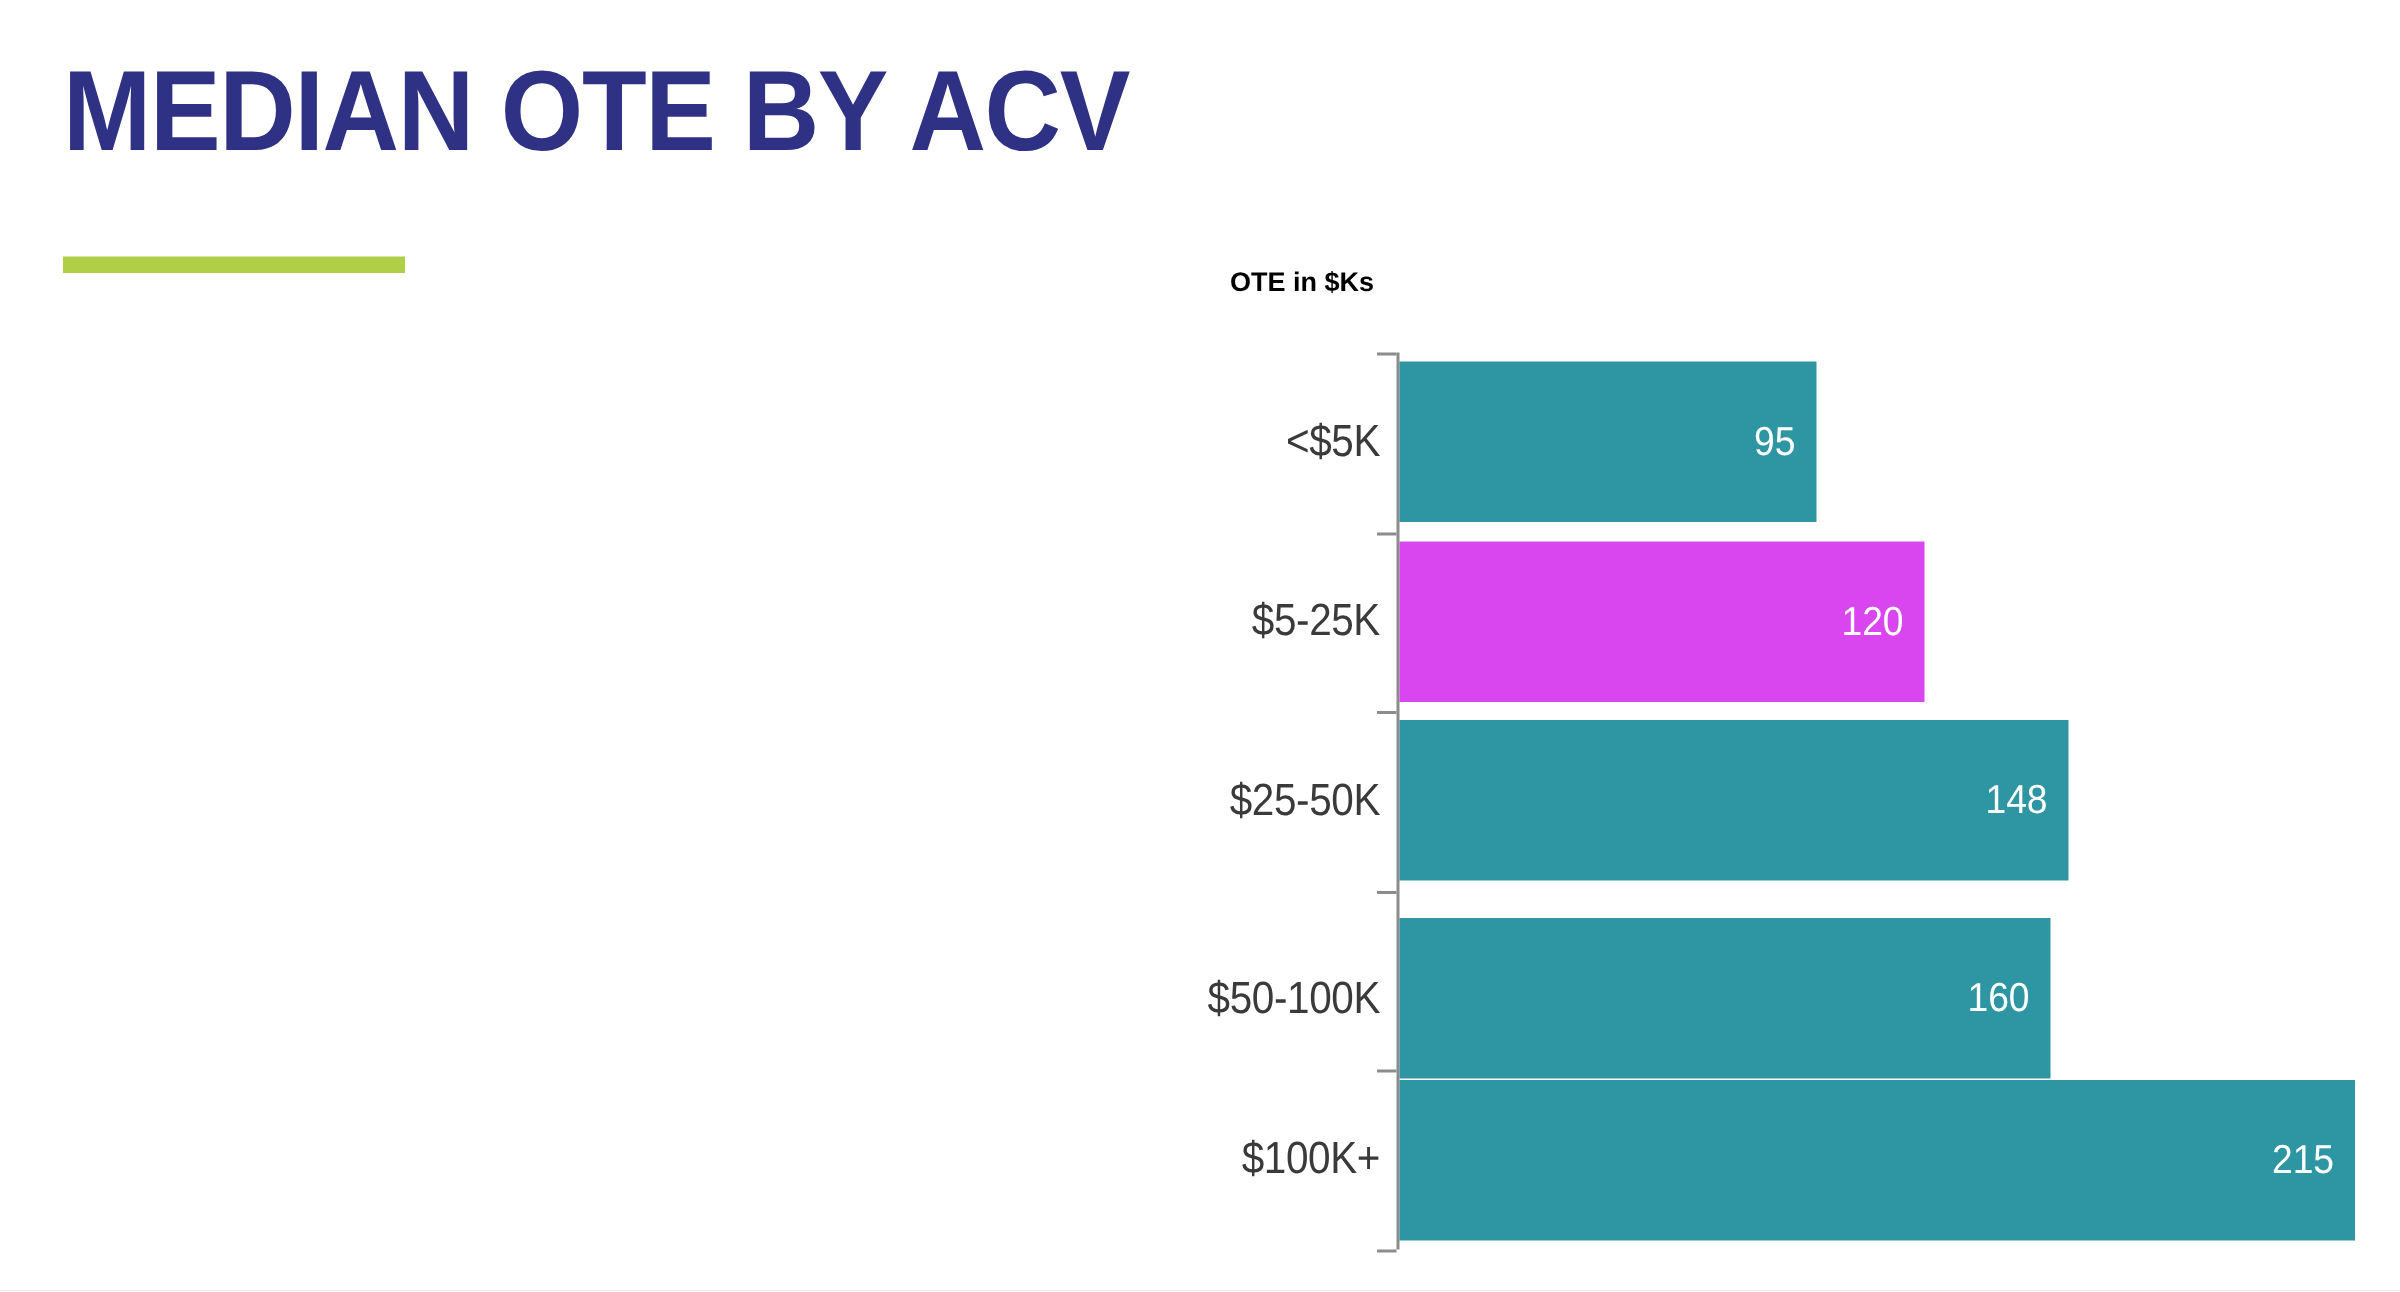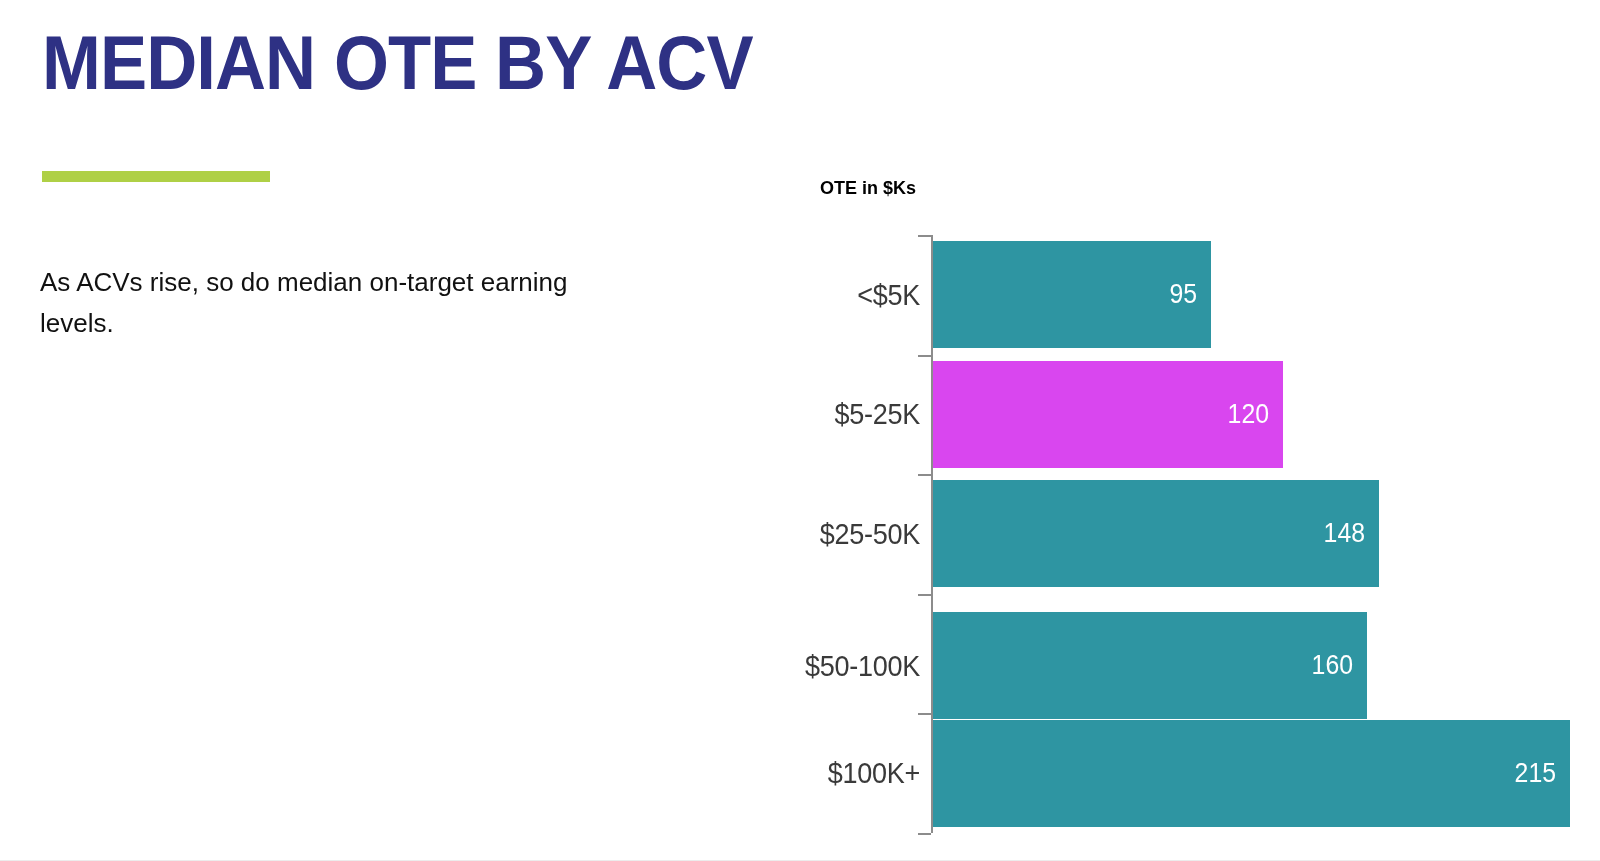--- a/index.html
+++ b/index.html
@@ -20,21 +20,21 @@
   #slide {
     position: absolute;
     inset: 0;
     background: #ffffff;
   }
 
   
   #left-panel {
     position: absolute;
     left: 42px;
-    top: 20px;
+    top: 32px;
     width: 700px;
   }
 
   #page-title {
     font-family: "Liberation Sans Narrow", "Liberation Sans", sans-serif;
     font-weight: 700;
     font-size: 76px;
     line-height: 86px;
     letter-spacing: -1px;
     color: #2e3184;
@@ -182,21 +182,20 @@
 <body>
 
 <div id="slide">
 
   <div id="left-panel">
     <h1 id="page-title">MEDIAN OTE BY ACV</h1>
   </div>
 
   <div id="accent-rule"></div>
 
-  <p id="intro-text">As ACVs rise, so do median on-target earning levels.</p>
 
   <div id="chart">
 
     <div id="chart-title">OTE in $Ks</div>
 
     <div id="plot">
 
       <div id="axis-line"></div>
 
       <div id="bars">

